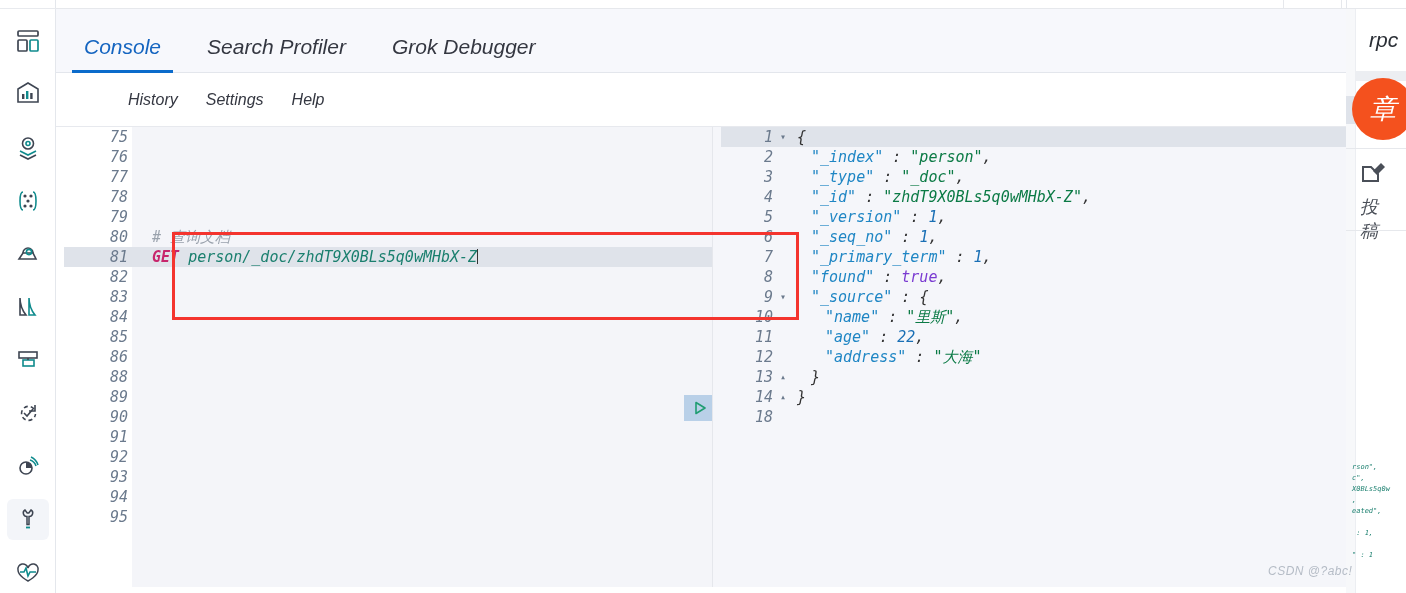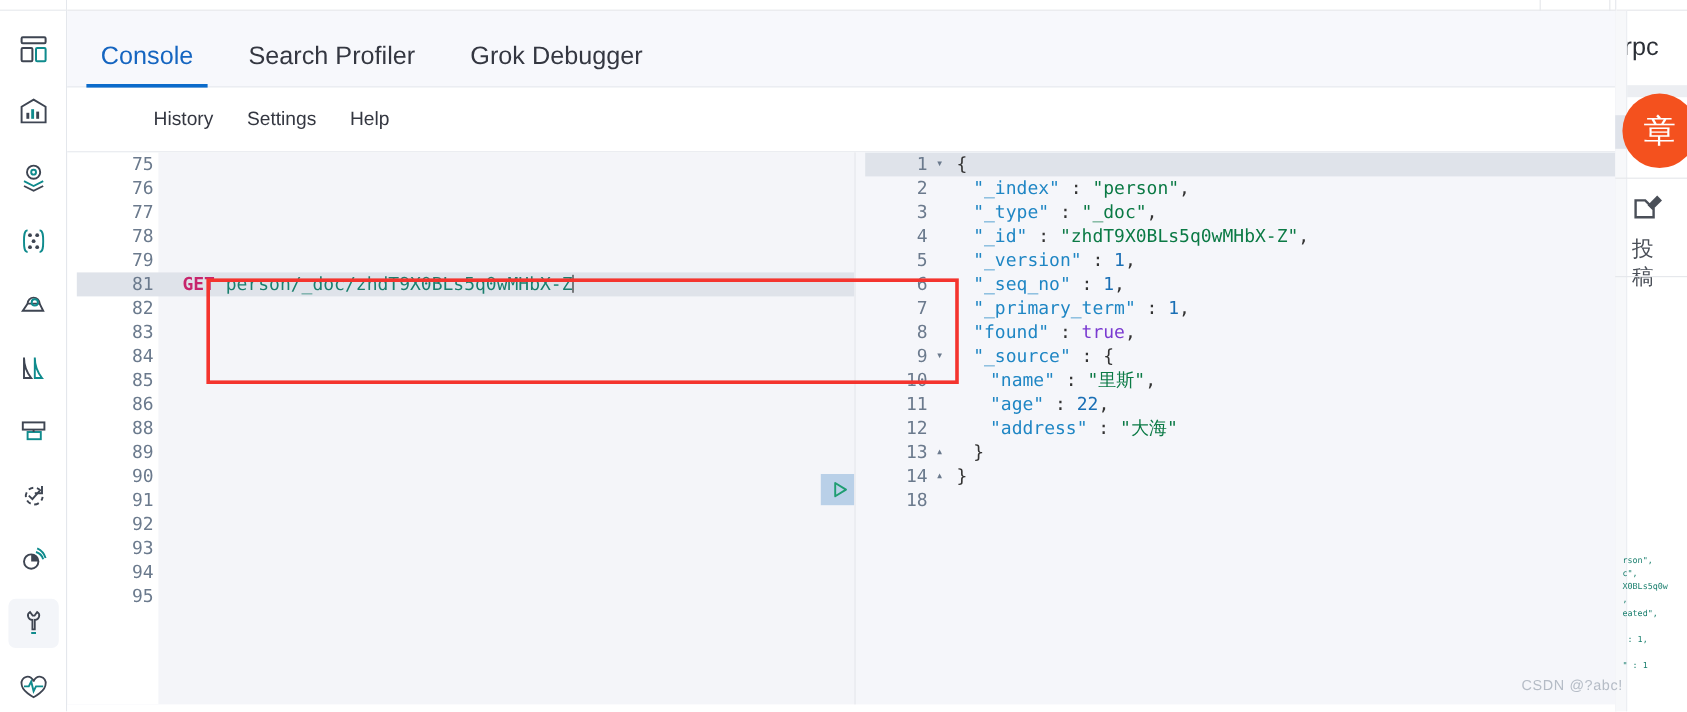--- a/index.html
+++ b/index.html
@@ -2,21 +2,21 @@
 <html><head>
 <meta charset="utf-8">
 <style>
   * { box-sizing: border-box; margin: 0; padding: 0; }
   html, body {
     width: 1406px; height: 593px;
     overflow: hidden;
     background: #ffffff;
     font-family: "Liberation Sans", sans-serif;
   }
-  #root { position: relative; width: 1146px; height: 593px; background:#fff; }
+  #root { position: relative; width: 1146px; height: 593px; background:#fff;font-style:italic; }
 
   
   .rail {
     position: absolute; left: 0; top: 0; width: 56px; height: 593px;
     background: #ffffff;
     border-right: 1px solid #e4e7ec;
     display: flex; flex-direction: column; align-items: center;
   }
   .rail-top-line { width: 56px; height: 9px; border-bottom: 1px solid #e8eaee; }
   .rail-item {
@@ -150,21 +150,21 @@
   .sliver {
     position: absolute; left: 1346px; top: 0; width: 60px; height: 593px;
     background: #ffffff; overflow: hidden;
     border-left: 1px solid #e4e7ec;
   }
   .sliver-head {
     height: 9px; border-bottom: 1px solid #e6e8ec; background:#fff;
   }
   .sliver-rpc {
     height: 62px; display:flex; align-items:center;
-    padding-left: 6px; font-size: 21px; color: #2b2f36;
+    padding-left: 6px; font-size: 21px; color: #2b2f36; margin-left: 16px;
   }
   .sliver-band { height: 10px; background:#eceef2; }
   .sliver-blob {
     position: absolute; left: 1352px; top: 78px;
     width: 62px; height: 62px; border-radius: 50%;
     background: #f4511e; color:#fff;
     display:flex; align-items:center; justify-content:center;
     font-size: 27px;
   }
   .sliver-sep { position:absolute; left:1346px; top:148px; width:60px; height:1px; background:#e6e8ec; }
@@ -361,20 +361,24 @@
               <div class="ln">77</div>
               <div class="code"></div>
             </div>
             <div class="row">
               <div class="ln">78</div>
               <div class="code"></div>
             </div>
             <div class="row">
               <div class="ln">79</div>
               <div class="code"></div>
+            </div>
+            <div class="row">
+              <div class="ln">80</div>
+              <div class="code"><span class="c-comment"># 查询文档</span></div>
             </div>
             <div class="row hl">
               <div class="ln">81</div>
               <div class="code"><span class="c-method">GET</span> <span class="c-url">person/_doc/zhdT9X0BLs5q0wMHbX-Z</span><span class="caret"></span></div>
             </div>
             <div class="row">
               <div class="ln">82</div>
               <div class="code"></div>
             </div>
             <div class="row">

